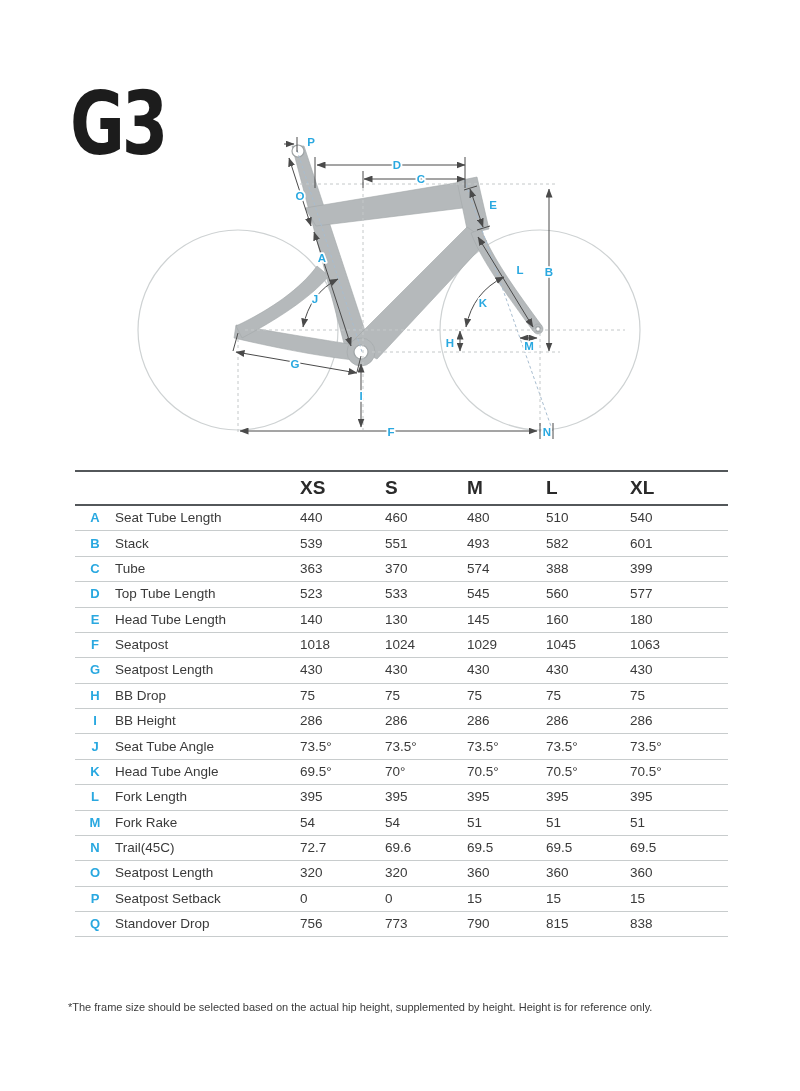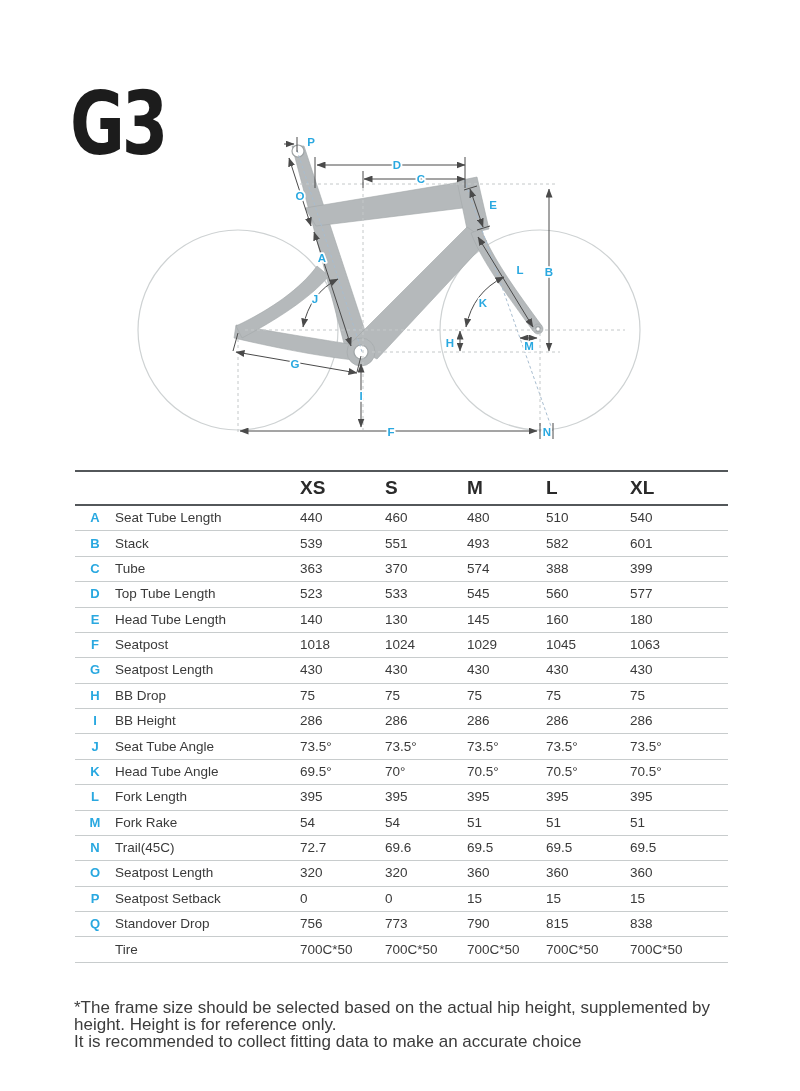--- a/index.html
+++ b/index.html
@@ -35,22 +35,22 @@
   }
   #geo-table td{
     font-size:13.5px;line-height:16px;color:#3a3a3a;
     padding:4.2px 0;border-bottom:1px solid #c8cccd;vertical-align:middle;
   }
   #geo-table tr.last td{border-bottom:2px solid #53575a;}
   #geo-table td.letter{
     color:#29A8E0;font-weight:bold;text-align:center;font-size:13px;
   }
   .footnote{
-    position:absolute;left:74px;top:999px;width:690px;
-    font-size:17px;line-height:17px;color:#3c3c3c;
+    position:absolute;left:68px;top:999px;width:690px;
+    font-size:11px;line-height:17px;color:#3c3c3c;
   }
 </style>
 </head>
 <body>
 
 <div class="logo">G3</div>
 
 <svg class="diagram" width="800" height="460" viewBox="0 0 800 460">
   <defs>
     <marker id="ae" markerWidth="9" markerHeight="7" refX="8.5" refY="3.5" orient="auto" markerUnits="userSpaceOnUse">
@@ -323,29 +323,19 @@
         </tr>
         <tr>
           <td class="letter">Q</td>
           <td>Standover Drop</td>
           <td>756</td>
           <td>773</td>
           <td>790</td>
           <td>815</td>
           <td>838</td>
         </tr>
-        <tr>
-          <td class="letter"></td>
-          <td>Tire</td>
-          <td>700C*50</td>
-          <td>700C*50</td>
-          <td>700C*50</td>
-          <td>700C*50</td>
-          <td>700C*50</td>
-        </tr>
       </tbody>
     </table>
 </div>
 
 <div class="footnote">
   <div>*The frame size should be selected based on the actual hip height, supplemented by height. Height is for reference only.</div>
-  <div>It is recommended to collect fitting data to make an accurate choice</div>
 </div>
 
 </body></html>

